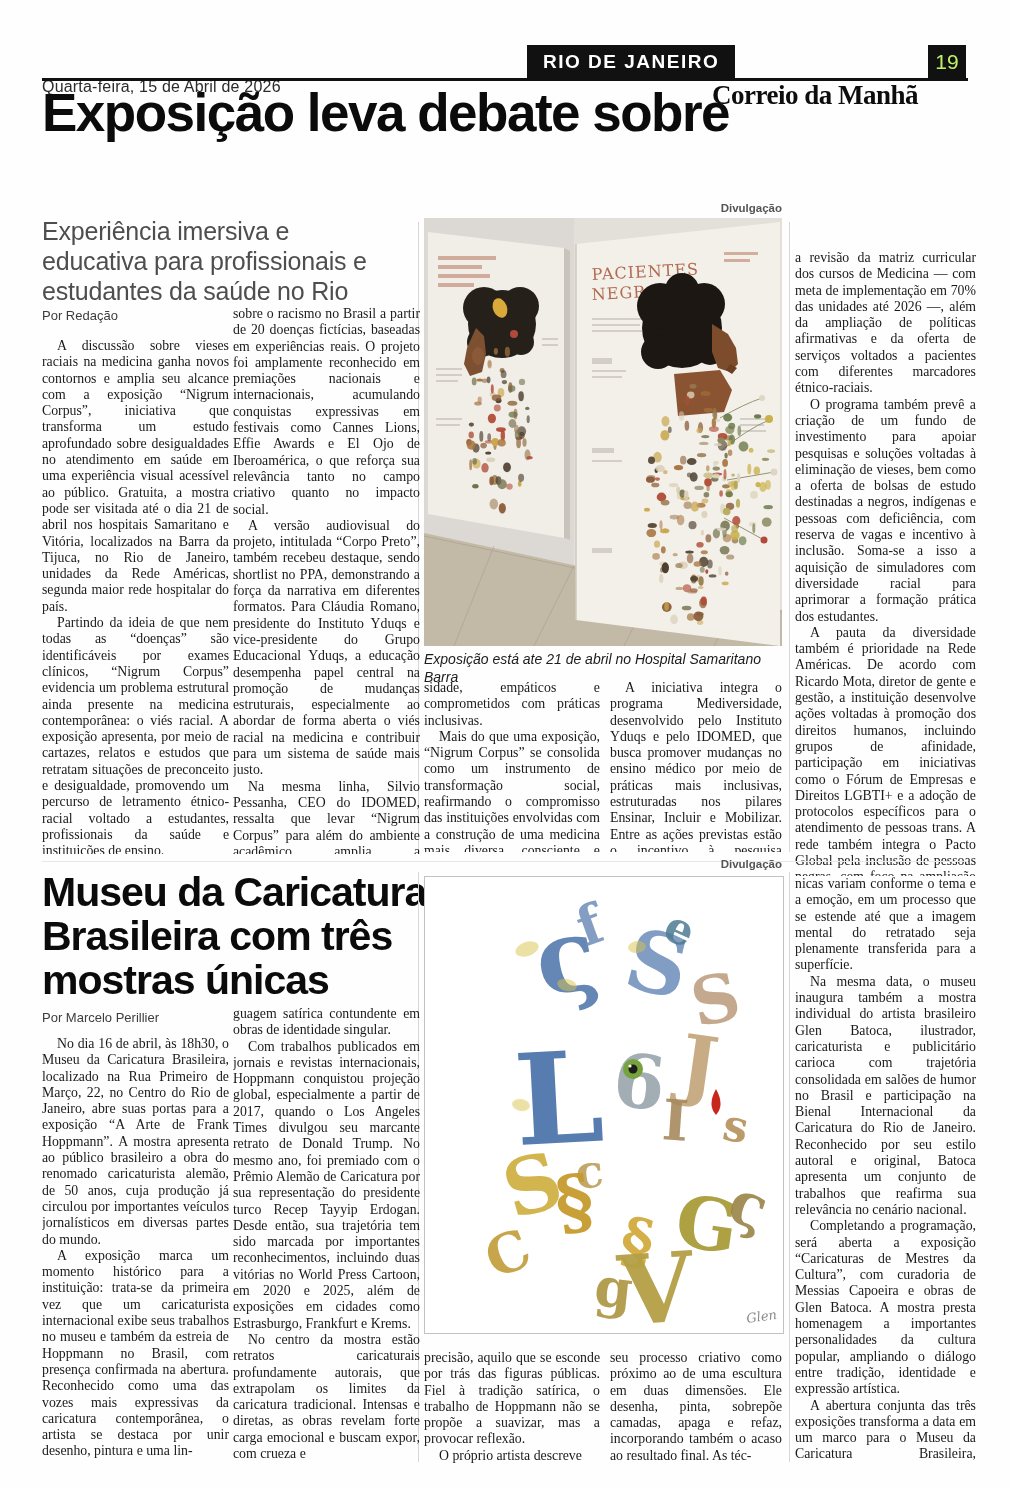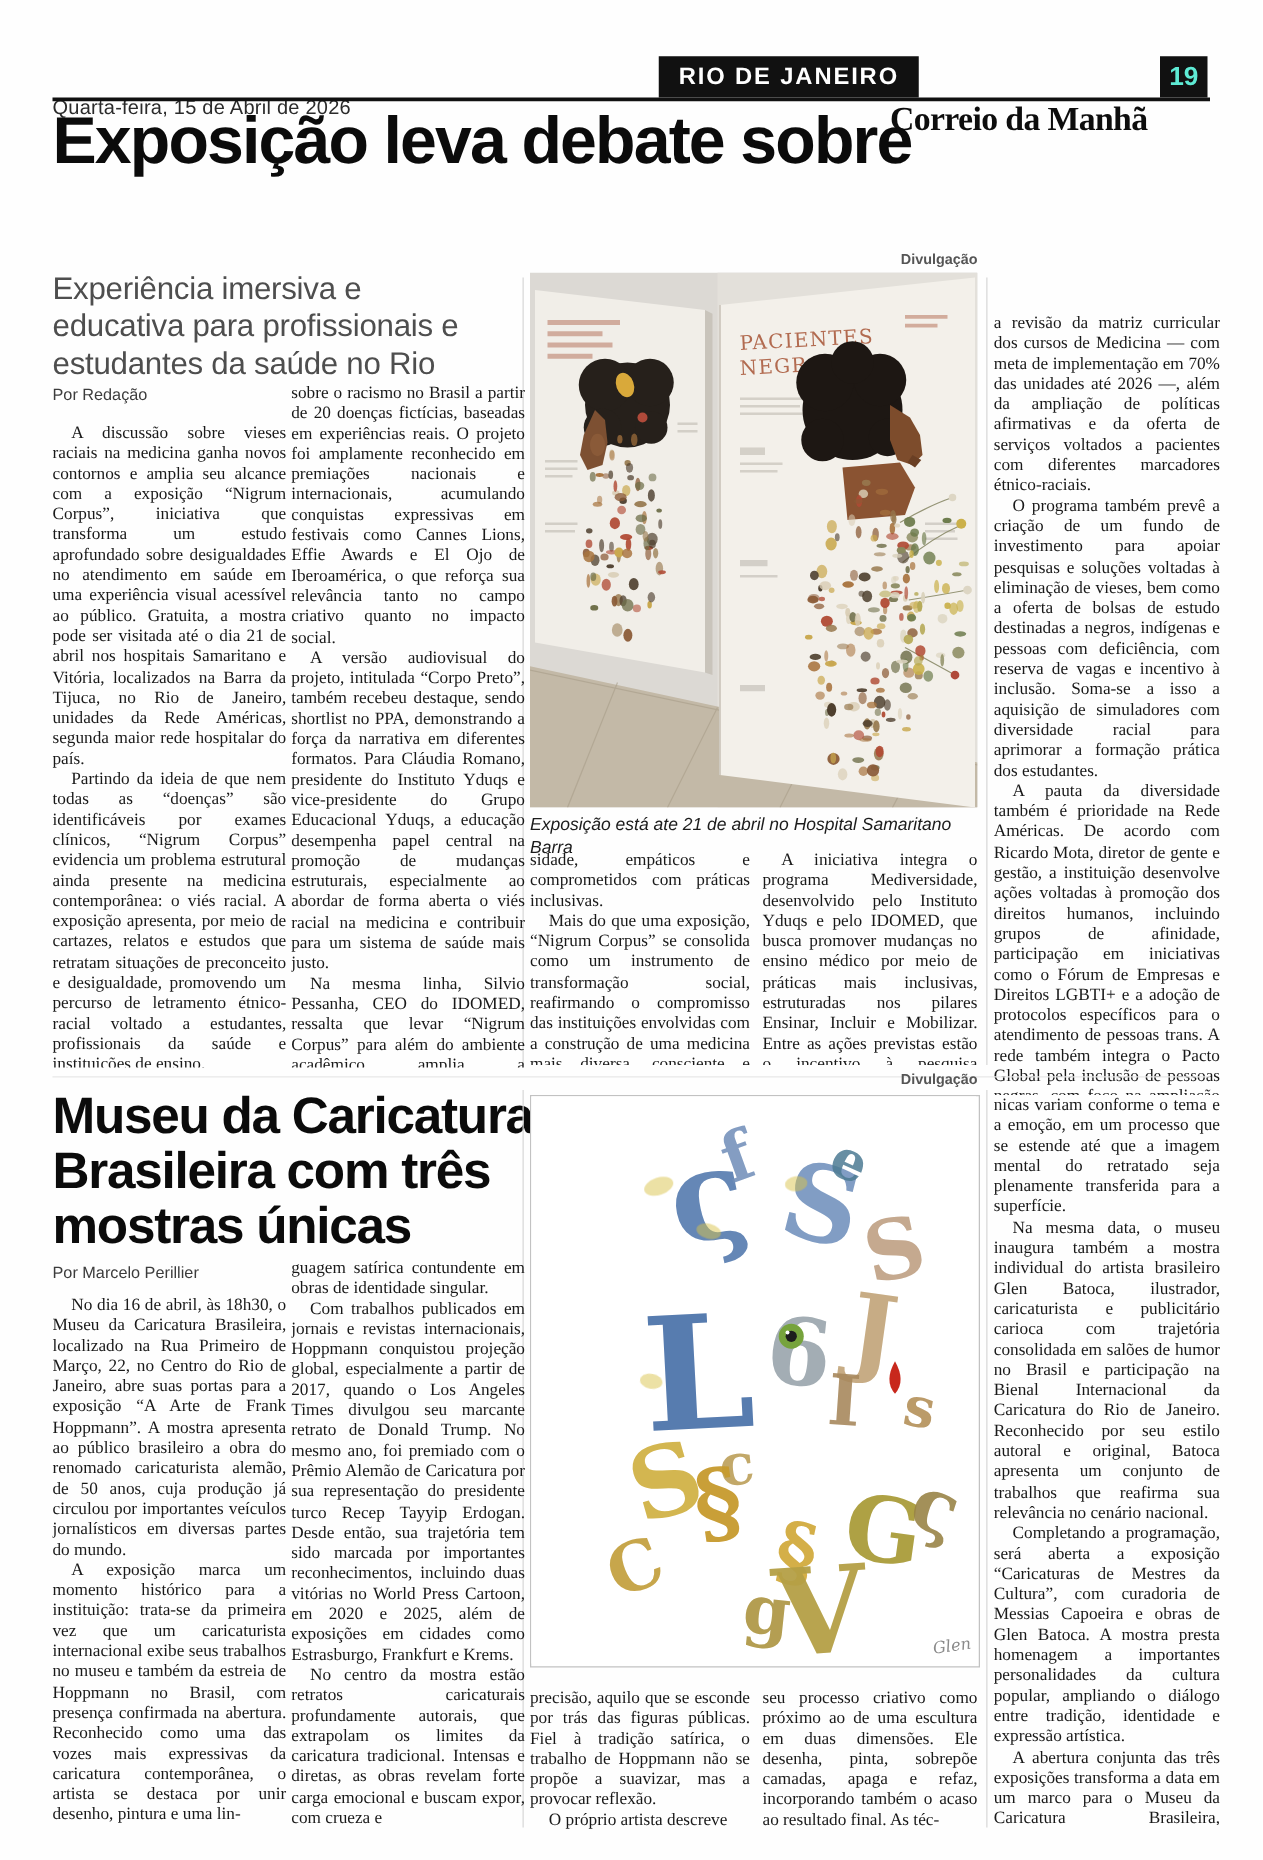--- a/index.html
+++ b/index.html
@@ -6,21 +6,21 @@
   .page{position:relative;width:1010px;height:1488px;background:#fefefe;overflow:hidden;
         font-family:"Liberation Sans",sans-serif;}
   .abs{position:absolute;}
   
   .date{font-size:16px;color:#2b2b2b;letter-spacing:.2px;}
   .rule{background:#111;}
   .section-box{background:#111;color:#fff;font-weight:700;font-size:19px;letter-spacing:1.5px;
                line-height:33px;padding:0 16px;}
   .masthead{font-family:"Liberation Serif",serif;font-weight:700;font-size:27px;color:#0d0d0d;
             letter-spacing:-.5px;margin-top:32px;}
-  .pagenum-box{background:#111;color:#5eead4;font-weight:700;font-size:21px;line-height:33px;
+  .pagenum-box{background:#111;color:#bef264;font-weight:400;font-size:21px;line-height:33px;
                text-align:center;}
   
   .headline{font-weight:800;color:#0b0b0b;letter-spacing:-1.5px;}
   .h1a{font-size:53px;line-height:57px;}
   .h2a{font-size:41px;line-height:44px;letter-spacing:-1px;}
   .deck{font-size:25px;line-height:30px;color:#4e4e4e;font-weight:300;letter-spacing:-.2px;}
   .byline{font-size:13px;color:#3c3c3c;}
   .credit{font-size:11.5px;font-weight:700;color:#555;text-align:right;}
   .caption{font-size:14px;font-style:italic;font-weight:500;color:#1c1c1c;line-height:18px;}
   

